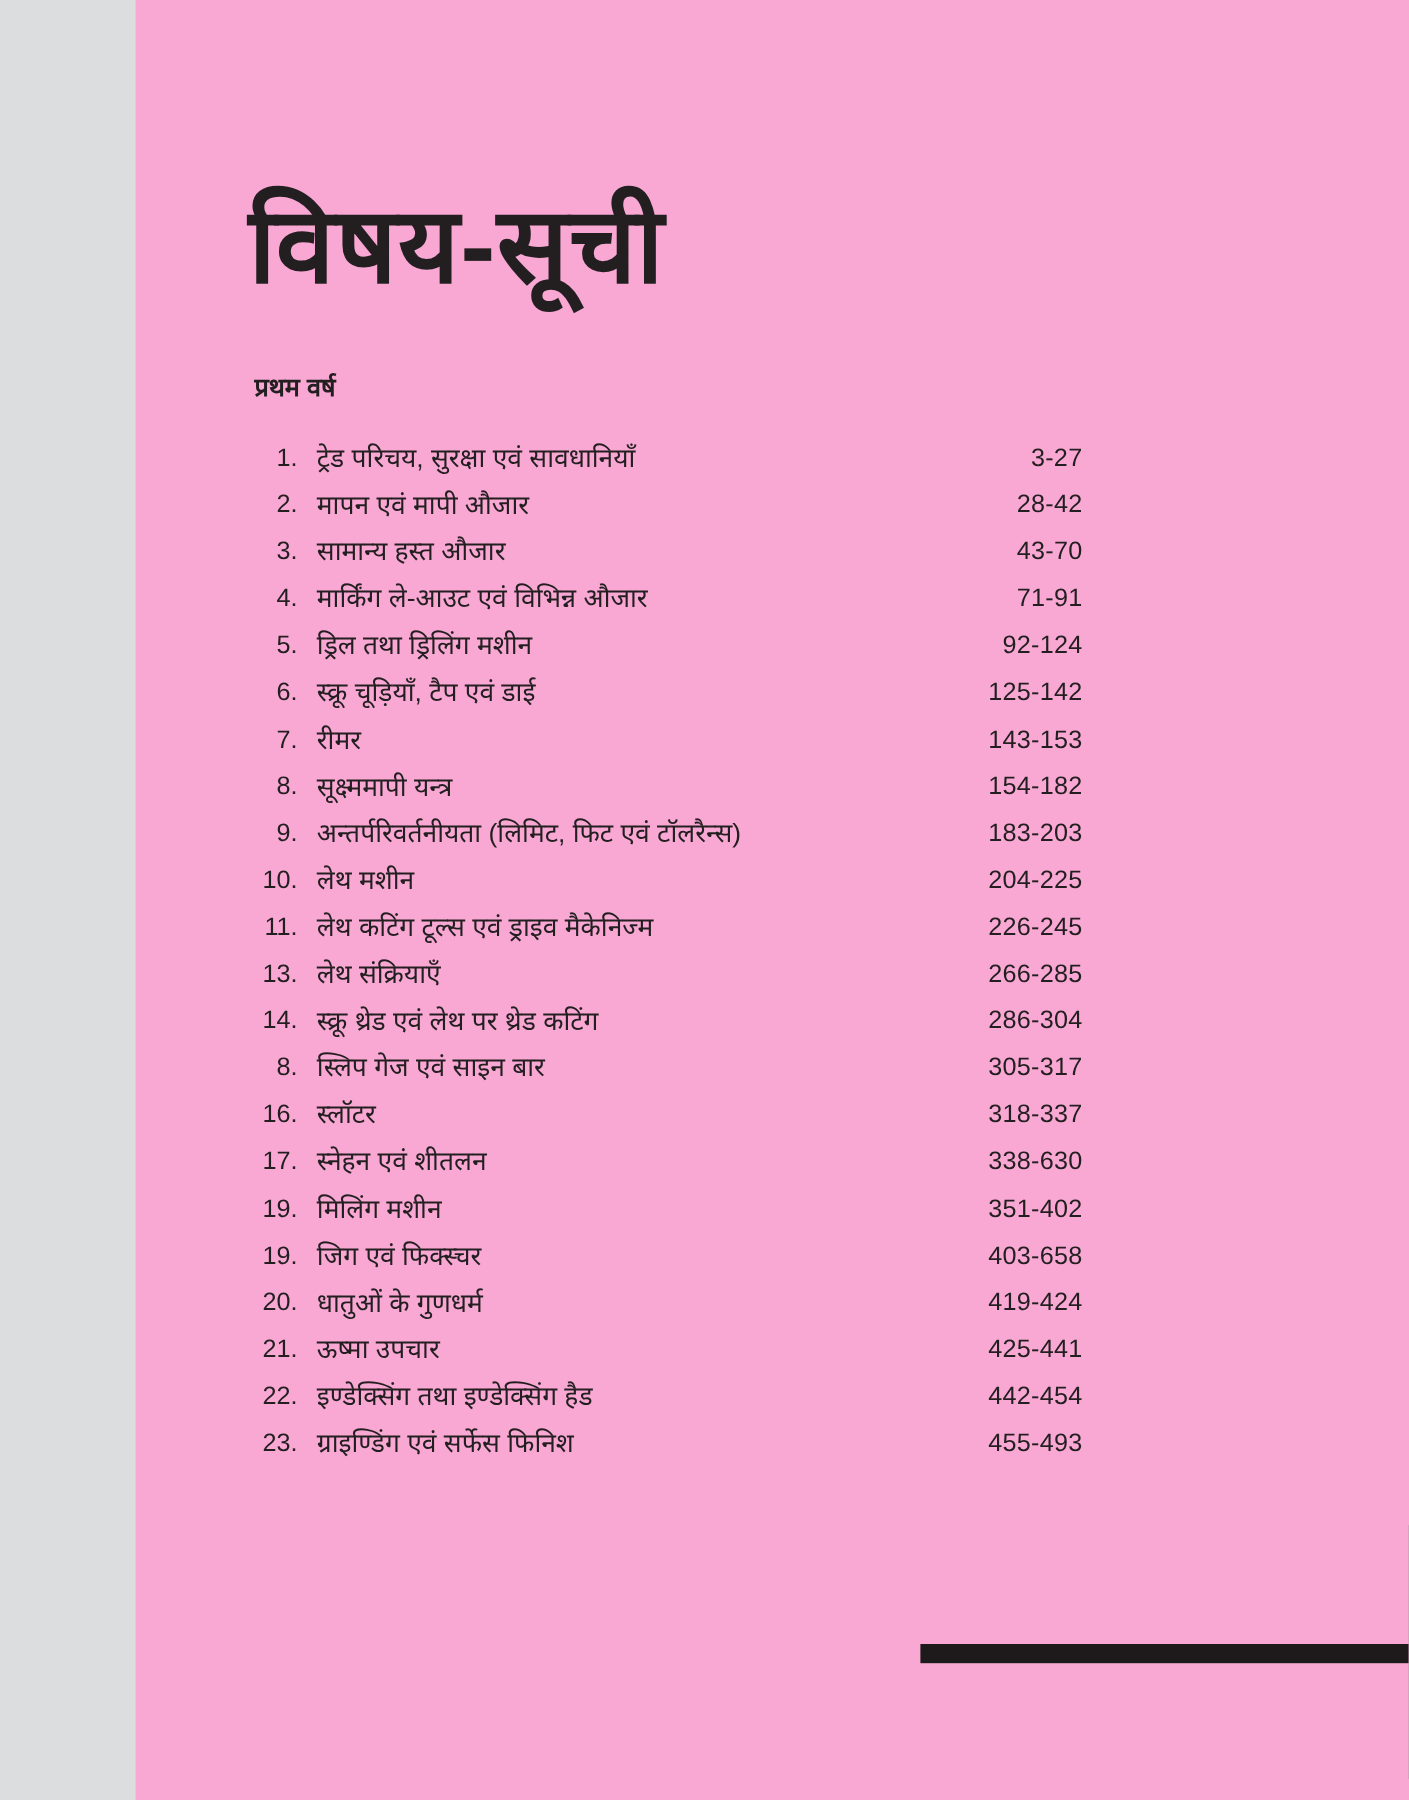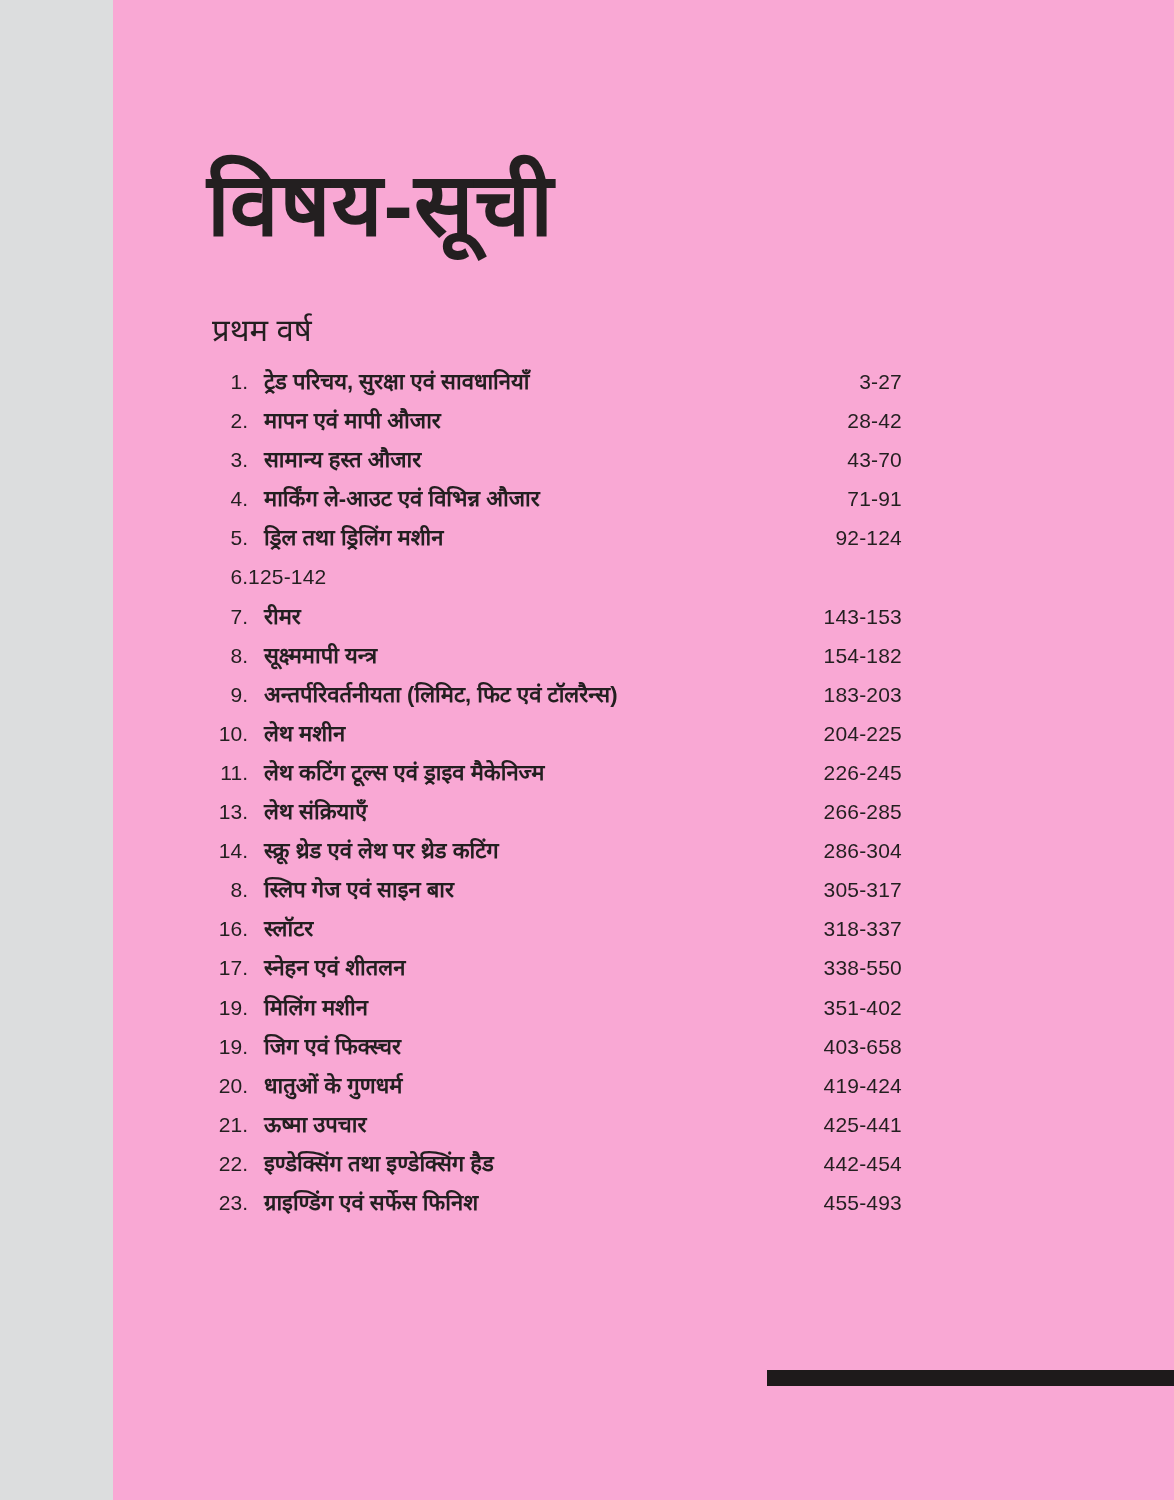--- a/index.html
+++ b/index.html
@@ -30,22 +30,22 @@
     font-weight: 700;
     letter-spacing: 1px;
     line-height: 1.25;
     color: #231f20;
     white-space: nowrap;
   }
   .section-heading {
     position: absolute;
     left: 212px;
     top: 308px;
-    font-size: 31px;
-    font-weight: 400;
+    font-size: 21px;
+    font-weight: 700;
     color: #231f20;
     white-space: nowrap;
   }
   .toc {
     position: absolute;
     left: 200px;
     top: 362px;
     width: 702px;
   }
   .toc-row {
@@ -59,21 +59,20 @@
   .toc-row .num {
     flex: 0 0 48px;
     text-align: right;
     font-size: 21px;
   }
   .toc-row .ttl {
     flex: 1 1 auto;
     padding-left: 16px;
     white-space: nowrap;
     overflow: hidden;
-    font-weight: bold;
   }
   .toc-row .pgs {
     flex: 0 0 auto;
     text-align: center;
     font-size: 21px;
     letter-spacing: 0.2px;
   }
   .footer-bar {
     position: absolute;
     left: 767px;
@@ -120,20 +119,21 @@
   </div>
 
   <div class="toc-row">
     <span class="num">5.</span>
     <span class="ttl">ड्रिल तथा ड्रिलिंग मशीन</span>
     <span class="pgs">92-124</span>
   </div>
 
   <div class="toc-row">
     <span class="num">6.</span>
+    <span class="ttl">स्क्रू चूड़ियाँ, टैप एवं डाई</span>
     <span class="pgs">125-142</span>
   </div>
 
   <div class="toc-row">
     <span class="num">7.</span>
     <span class="ttl">रीमर</span>
     <span class="pgs">143-153</span>
   </div>
 
   <div class="toc-row">
@@ -181,21 +181,21 @@
 
   <div class="toc-row">
     <span class="num">16.</span>
     <span class="ttl">स्लॉटर</span>
     <span class="pgs">318-337</span>
   </div>
 
   <div class="toc-row">
     <span class="num">17.</span>
     <span class="ttl">स्नेहन एवं शीतलन</span>
-    <span class="pgs">338-550</span>
+    <span class="pgs">338-630</span>
   </div>
 
   <div class="toc-row">
     <span class="num">19.</span>
     <span class="ttl">मिलिंग मशीन</span>
     <span class="pgs">351-402</span>
   </div>
 
   <div class="toc-row">
     <span class="num">19.</span>

